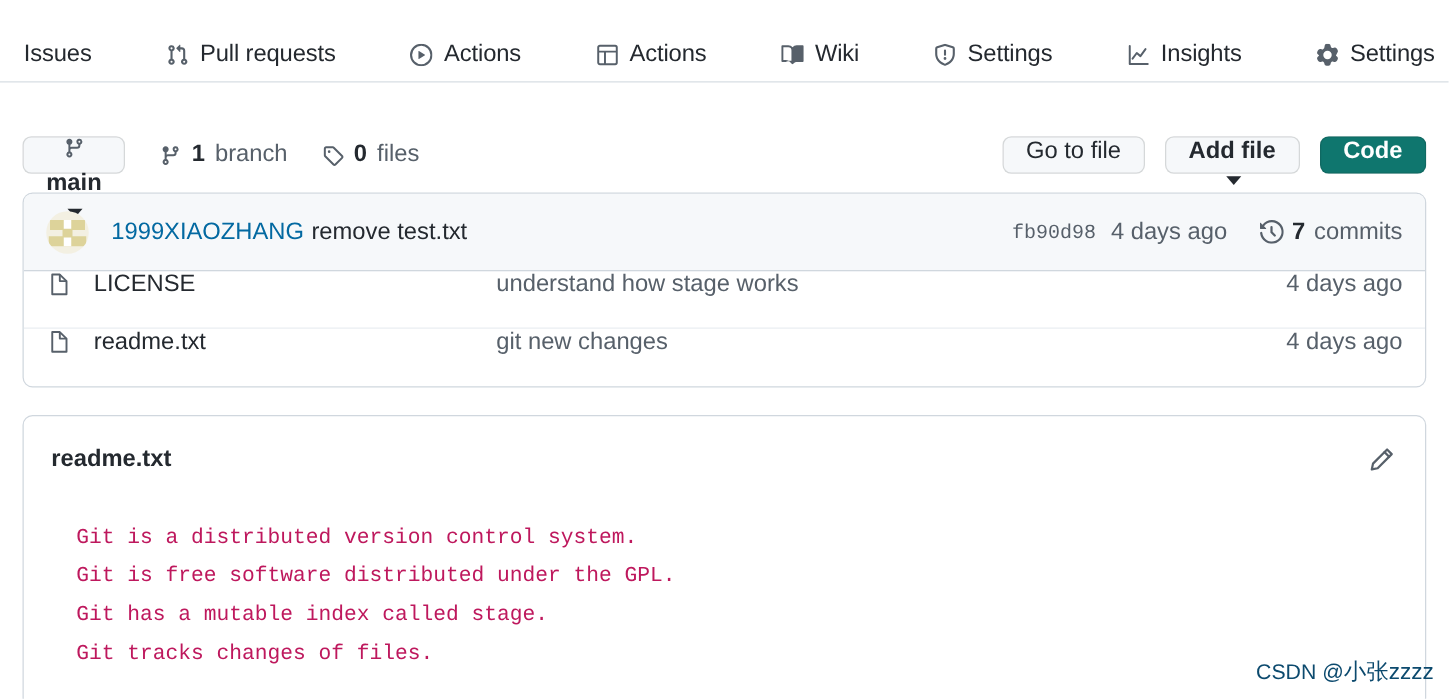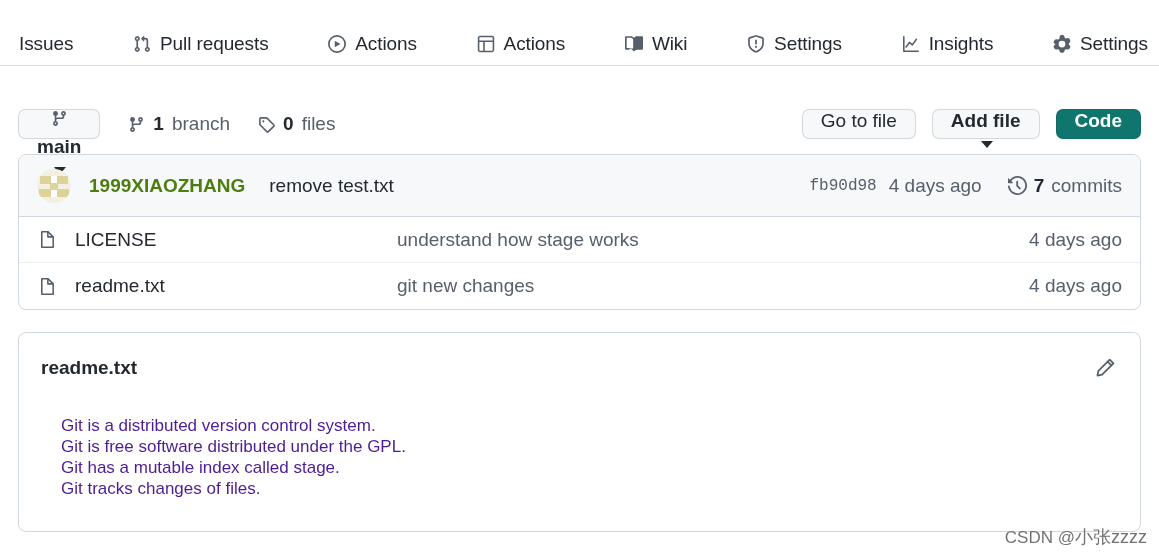--- a/index.html
+++ b/index.html
@@ -145,25 +145,25 @@
   }
   .avatar .stem {
     position: absolute; left: 14px; top: 7px;
     width: 6px; height: 21px; background: #ffffff;
   }
   .avatar .dot {
     position: absolute; left: 13px; top: 14px;
     width: 8px; height: 7px; background: #ddd39a;
   }
   .commit-author {
-    font-size: 19px; font-weight: bold; color: #4d7c0f;
+    font-size: 19px; font-weight: normal; color: #0369a1;
     cursor: pointer; white-space: nowrap;
   }
   .commit-msg {
-    font-size: 19px; color: #24292f; margin-left: 24px;
+    font-size: 19px; color: #24292f; margin-left: 6px;
     cursor: pointer; white-space: nowrap;
   }
   .commit-right {
     margin-left: auto;
     display: flex;
     align-items: center;
     gap: 0;
     white-space: nowrap;
   }
   .commit-sha {
@@ -184,21 +184,21 @@
     margin-left: 26px;
     font-size: 19px;
     color: #57606a;
     cursor: pointer;
   }
   .commits-count b { color: #24292f; font-weight: bold; }
   .commits-count .ico { color: #57606a; display: inline-flex; }
 
   .file-row {
     display: flex;
-    align-items: center;
+    align-items: flex-start;
     height: 46px;
     padding: 0 18px;
     border-bottom: 1px solid #eaeef2;
     box-sizing: border-box;
   }
   .file-row:last-child { border-bottom: none; }
   .file-icon {
     width: 20px; height: 20px; color: #54aeff;
     display: inline-flex; align-items: center; justify-content: center;
     flex: none; margin-right: 18px;
@@ -253,34 +253,34 @@
     width: 26px; height: 26px;
     color: #57606a;
     display: inline-flex;
     align-items: center;
     justify-content: center;
     cursor: pointer;
   }
   .readme-body {
     margin-top: 34px;
     padding-left: 20px;
-    font-family: Liberation Sans, sans-serif;
+    font-family: Liberation Mono, monospace;
     font-size: 17px;
-    line-height: 21px;
-    color: #4c1d95;
+    line-height: 31px;
+    color: #be185d;
     white-space: pre;
   }
 
   
   .watermark {
     position: absolute;
     right: 12px;
     bottom: 10px;
     font-size: 17px;
-    color: #737373;
+    color: #0c4a6e;
     font-family: "Liberation Sans", sans-serif;
     white-space: nowrap;
     pointer-events: none;
   }
   .wm-cn { font-size: 18px; }
 </style>
 </head>
 <body>
 
 <nav class="repo-nav">

